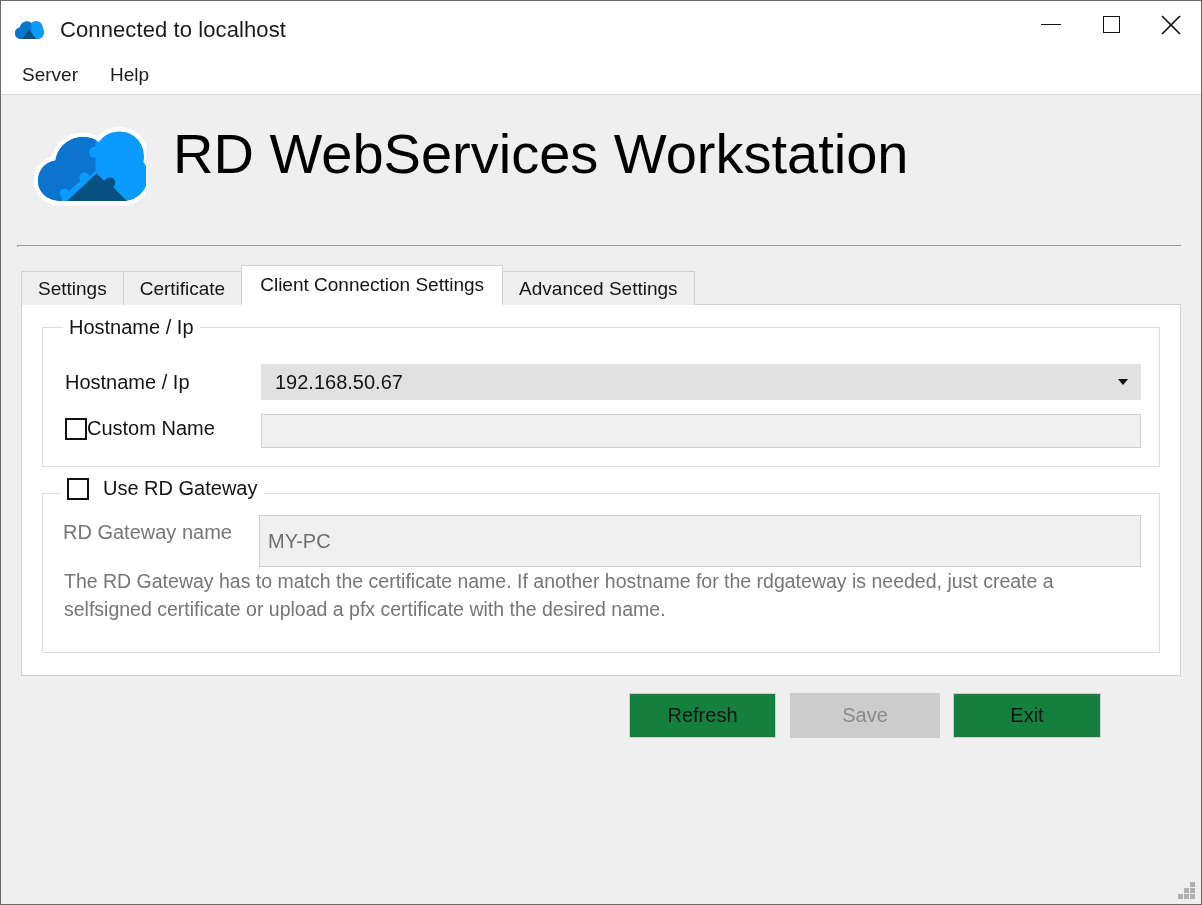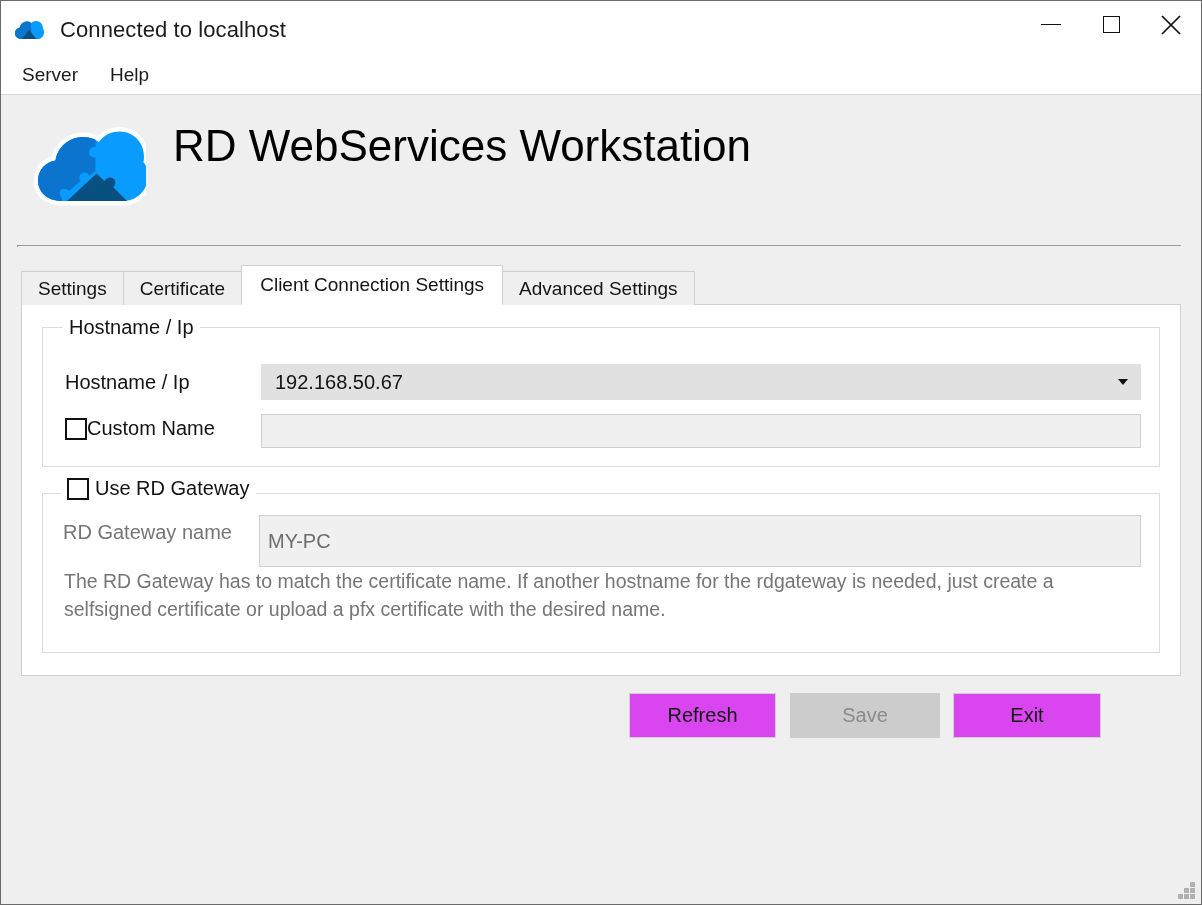--- a/index.html
+++ b/index.html
@@ -113,21 +113,21 @@
     position: absolute;
     left: 33px;
     top: 24px;
     width: 112px;
     height: 90px;
   }
   #brand-title {
     position: absolute;
     left: 172px;
     top: 26px;
-    font-size: 44px;
+    font-size: 56px;
     color: #000000;
     white-space: nowrap;
   }
 
   #separator {
     position: absolute;
     left: 16px;
     top: 150px;
     width: 1164px;
     height: 2px;
@@ -201,21 +201,21 @@
     white-space: nowrap;
   }
   .gb-title-check {
     position: absolute;
     top: -17px;
     left: 18px;
     background: #ffffff;
     padding: 0 6px;
     display: flex;
     align-items: center;
-    gap: 6px;
+    gap: 14px;
     font-size: 20px;
     color: #141414;
     white-space: nowrap;
   }
 
   #gb-hostname {
     left: 20px;
     top: 22px;
     width: 1118px;
     height: 140px;
@@ -297,21 +297,21 @@
     position: absolute;
     left: 0;
     top: 598px;
     width: 100%;
     height: 60px;
   }
   .btn {
     position: absolute;
     height: 45px;
     box-sizing: border-box;
-    background: #d946ef;
+    background: #15803d;
     border: 1px solid #cfcfcf;
     display: flex;
     align-items: center;
     justify-content: center;
     font-size: 20px;
     color: #141414;
   }
   .btn.disabled {
     background: #cccccc;
     border-color: #cccccc;

